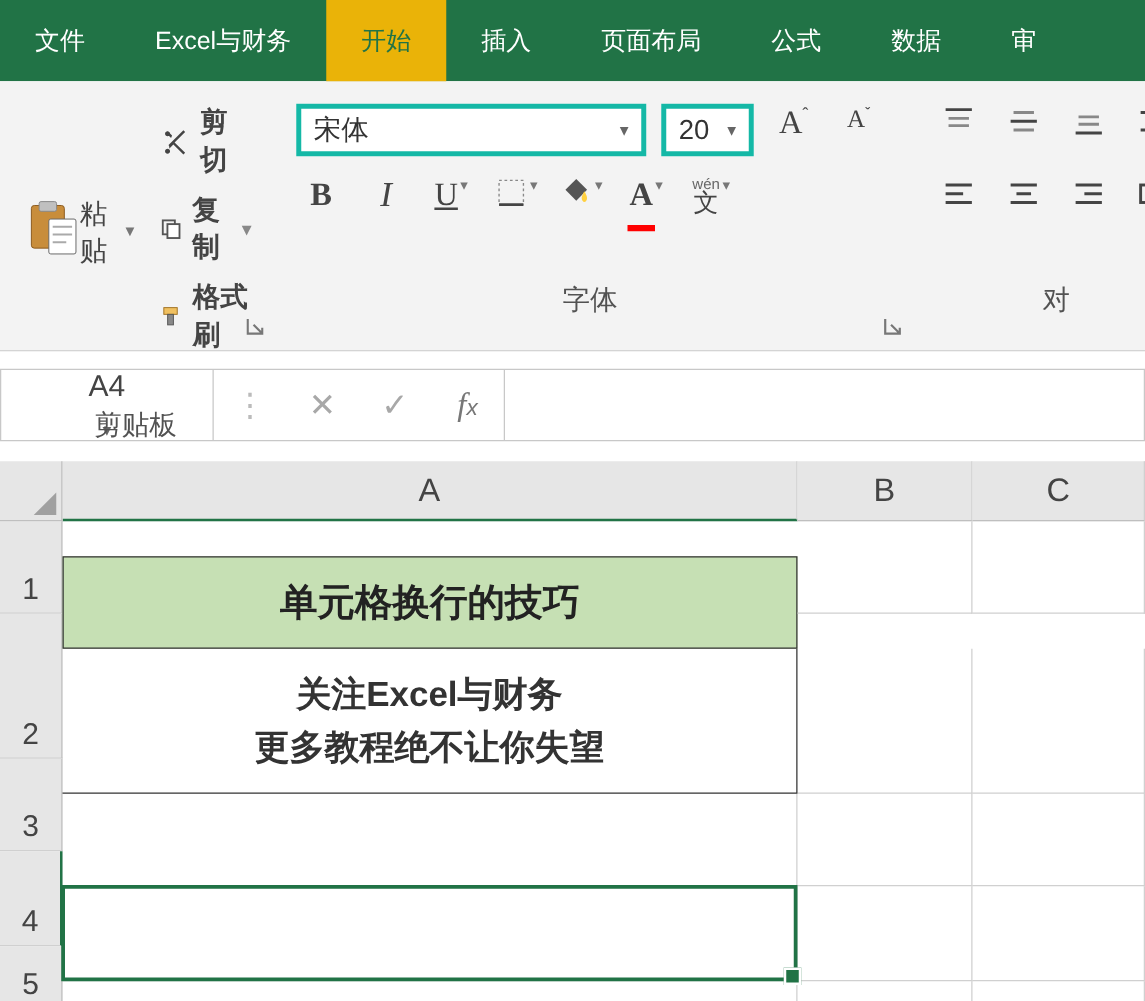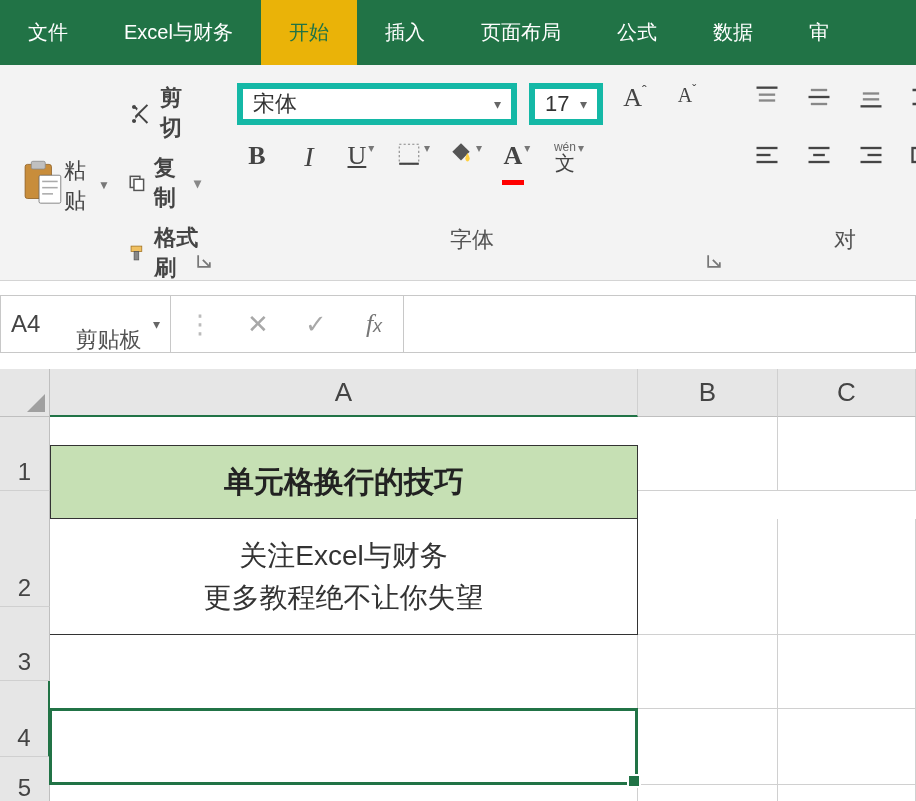--- a/index.html
+++ b/index.html
@@ -20,39 +20,39 @@
 .dialog-launcher svg { width: 14px; height: 14px; }
 
 .paste-btn { display:flex; flex-direction:row; align-items:center; padding: 10px 10px 0 10px; cursor:pointer; }
 .paste-btn .lbl { font-size: 22px; color: #444; margin-top: 6px; display:flex; align-items:center; gap:4px;}
 .clip-side { display:flex; flex-direction:column; gap: 10px; padding: 10px 4px 0 8px; font-weight: bold; }
 .clip-item { display:flex; align-items:center; gap: 8px; font-size: 22px; color:#444; cursor:pointer; }
 .clip-item .drop { font-size: 14px; color:#888; margin-left: 2px; }
 
 .font-group-content { display:flex; flex-direction:column; gap: 16px; padding: 10px 8px 0 8px; }
 .row { display:flex; align-items:center; gap: 12px; }
-.combo { background:#fff; border:6px solid #14b8a6; height: 42px; display:flex; align-items:center; justify-content:space-between; padding: 0 10px; font-size: 22px; color:#333; cursor:pointer;}
+.combo { background:#fff; border:4px solid #14b8a6; height: 42px; display:flex; align-items:center; justify-content:space-between; padding: 0 10px; font-size: 22px; color:#333; cursor:pointer;}
 .combo.font { width: 280px; }
 .combo.size { width: 74px; }
 .drop-arrow { font-size: 14px; color:#666; }
 .btn { height: 42px; min-width: 40px; display:flex; justify-content:center; cursor:pointer; font-size: 26px; color:#444; }
 .btn.bold { font-weight: bold; font-family: "Times New Roman", serif; }
 .btn.italic { font-style: italic; font-family: "Times New Roman", serif; font-size: 28px;}
 .btn.split { gap: 2px; }
 .btn .sm-drop { font-size: 12px; color:#777; }
 .underline-u { text-decoration: underline; font-family: "Times New Roman", serif; font-size: 26px;}
 .font-color-A { font-family: "Times New Roman", serif; font-size: 26px; font-weight: bold; position:relative;}
 .font-color-bar { position:absolute; left:-2px; right:-2px; bottom:-2px; height:5px; background:#ff0000; }
 
 .align-group-content { display:flex; flex-direction:column; gap: 16px; padding: 10px 8px 0 8px; }
 .align-icon svg { width: 28px; height: 28px; }
 
 
 .formula-row { height: 58px; border: 1px solid #c8c8c8; display:flex; margin-top: 14px; background:#fff;}
-.name-box { width: 170px; border-right:1px solid #c8c8c8; display:flex; align-items:center; justify-content:space-between; padding: 0 10px; font-size: 24px; color:#444; cursor:text;}
+.name-box { width: 170px; border-right:1px solid #c8c8c8; display:flex; align-items:center; justify-content:space-between; padding: 0 10px; font-size: 24px; color:#444; cursor:text;flex-direction:column;}
 .fb-btns { display:flex; align-items:center; border-right:1px solid #c8c8c8; }
 .fb-btn { width: 58px; display:flex; align-items:center; justify-content:center; color:#a8a8a8; cursor:pointer; font-size: 26px; }
 .fx { font-style: italic; font-family: "Times New Roman", serif; color:#777; font-size: 26px;}
 .formula-input { flex:1; padding: 0 10px; font-size: 22px; color:#444; display:flex; align-items:center;}
 
 
 .grid { display:flex; margin-top: 16px;}
 .row-headers { width: 50px; }
 .select-all { height: 48px; border-right:1px solid #bfbfbf; border-bottom:1px solid #bfbfbf; background:#e6e6e6; position:relative; cursor:pointer;}
 .select-all::after { content:""; position:absolute; right:4px; bottom:4px; width:0; height:0; border-style:solid; border-width:0 0 18px 18px; border-color: transparent transparent #a0a0a0 transparent; }
@@ -64,21 +64,21 @@
 .row-hdr.r5 { height: 50px; }
 
 .columns { flex:1; }
 .col-headers { display:flex; height: 48px; }
 .col-hdr { border-right:1px solid #d0d0d0; border-bottom:1px solid #bfbfbf; background:#e6e6e6; display:flex; align-items:center; justify-content:center; font-size: 26px; color:#444; font-family: "Times New Roman", serif;}
 .col-hdr.a { width: 588px; border-bottom: 2px solid #217346;}
 .col-hdr.b { width: 140px; }
 .col-hdr.c { width: 138px; }
 
 .cell-row { display:flex; }
-.cell { border-right:1px solid #d0d0d0; border-bottom:1px solid #d0d0d0; display:flex; align-items:center; justify-content:center; font-family: "SimSun", serif;}
+.cell { border-right:1px solid #d0d0d0; border-bottom:1px solid #d0d0d0; display:flex; align-items:center; justify-content:center; font-family: "SimSun", serif; font-weight: bold;}
 .cell.a { width: 588px; }
 .cell.b { width: 140px; }
 .cell.c { width: 138px; }
 .r1h { height: 74px; } .r2h { height: 116px; } .r3h { height: 74px; } .r4h { height: 76px; } .r5h { height: 50px; }
 
 .cell-a1 { background:#c6e0b4; font-size: 30px; font-weight: bold; color:#222; border: 1px solid #333 !important; margin-top: 28px;}
 .cell-a2 { font-size: 28px; color:#333; text-align:center; flex-direction: column; line-height: 1.5; border-right: 1px solid #333 !important; border-bottom: 1px solid #333 !important;}
 
 .selected-cell { position: relative; }
 .selected-cell::before { content:""; position:absolute; inset: -1px; border: 3px solid #217346; pointer-events:none;}
@@ -167,21 +167,21 @@
   <div class="ribbon-sep"></div>
 
   <div class="ribbon-group">
     <div class="font-group-content">
       <div class="row">
         <div class="combo font">
           <span>宋体</span>
           <span class="drop-arrow">▾</span>
         </div>
         <div class="combo size">
-          <span>17</span>
+          <span>20</span>
           <span class="drop-arrow">▾</span>
         </div>
         <div class="btn">
           <span style="font-family:'Times New Roman',serif;">A<span style="font-size:14px;vertical-align:super;">ˆ</span></span>
         </div>
         <div class="btn">
           <span style="font-family:'Times New Roman',serif;font-size:20px;">A<span style="font-size:12px;vertical-align:super;">ˇ</span></span>
         </div>
       </div>
       <div class="row">

